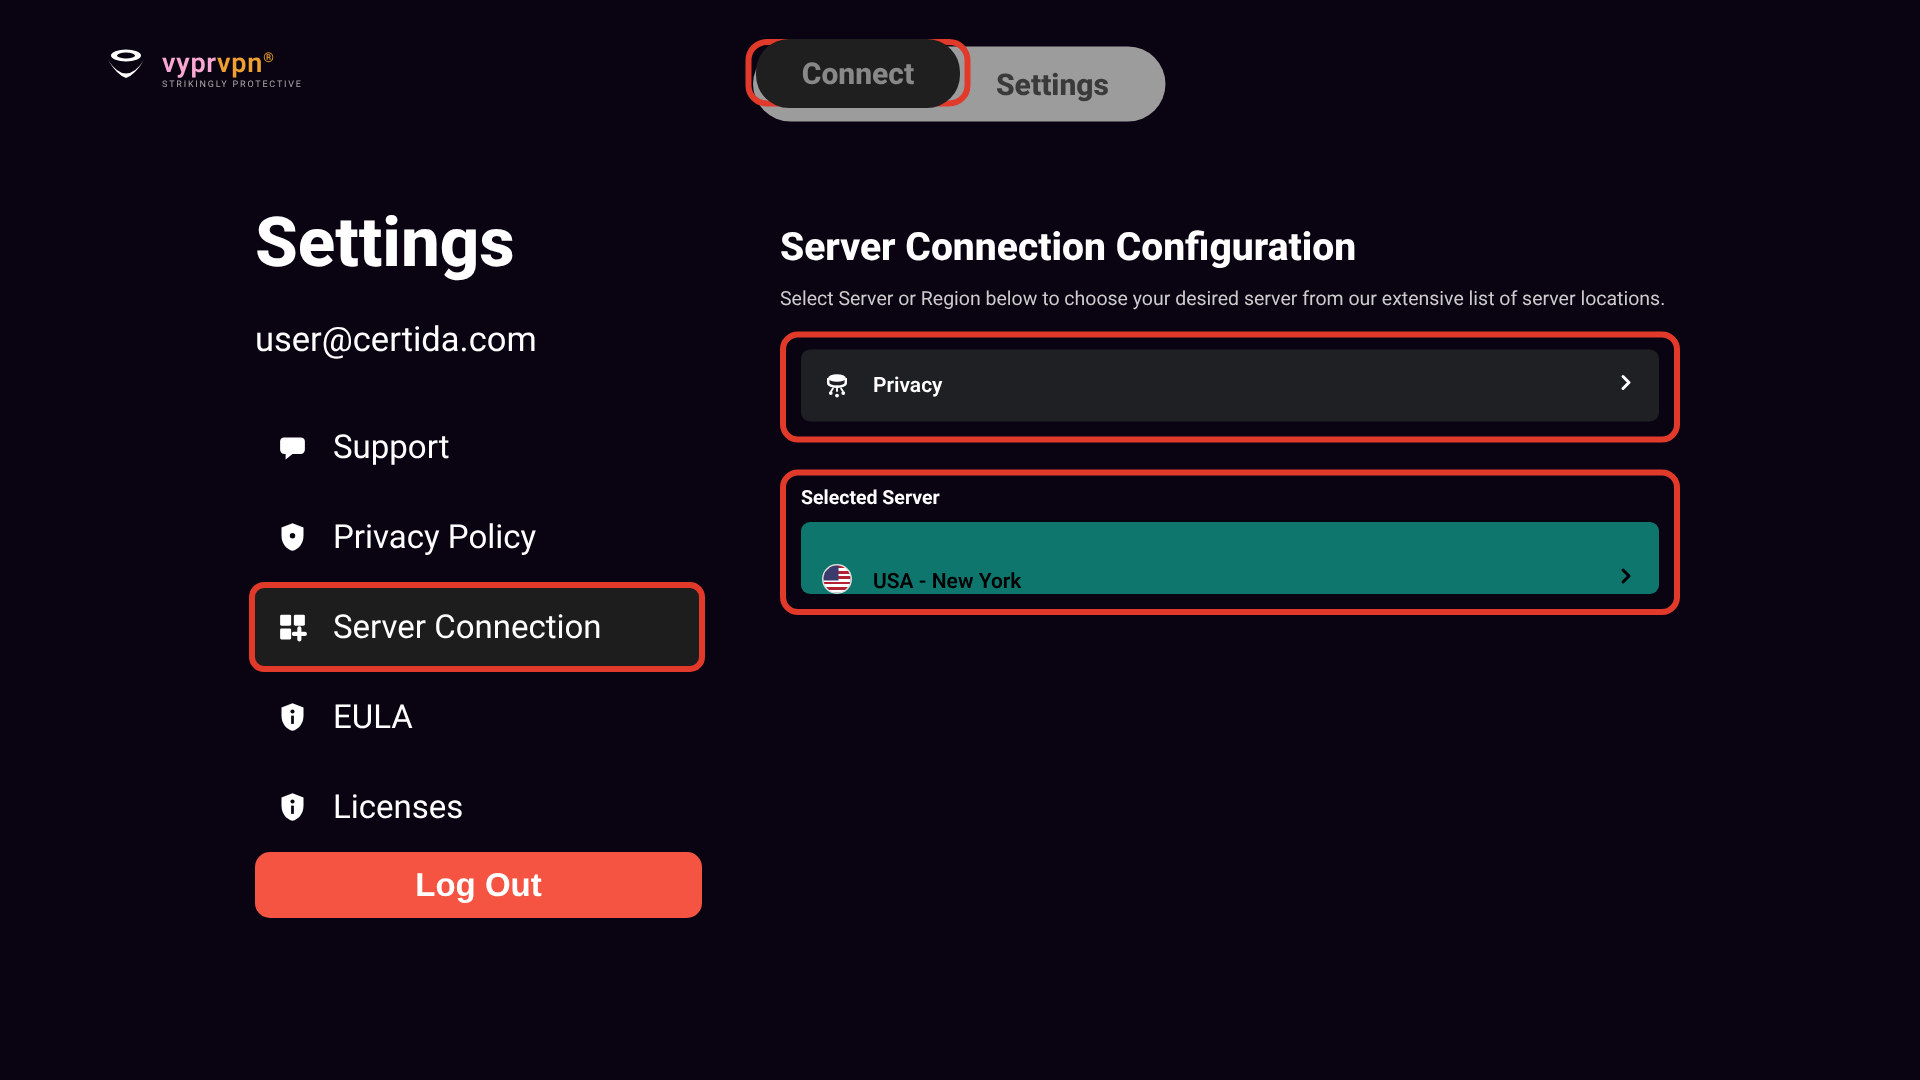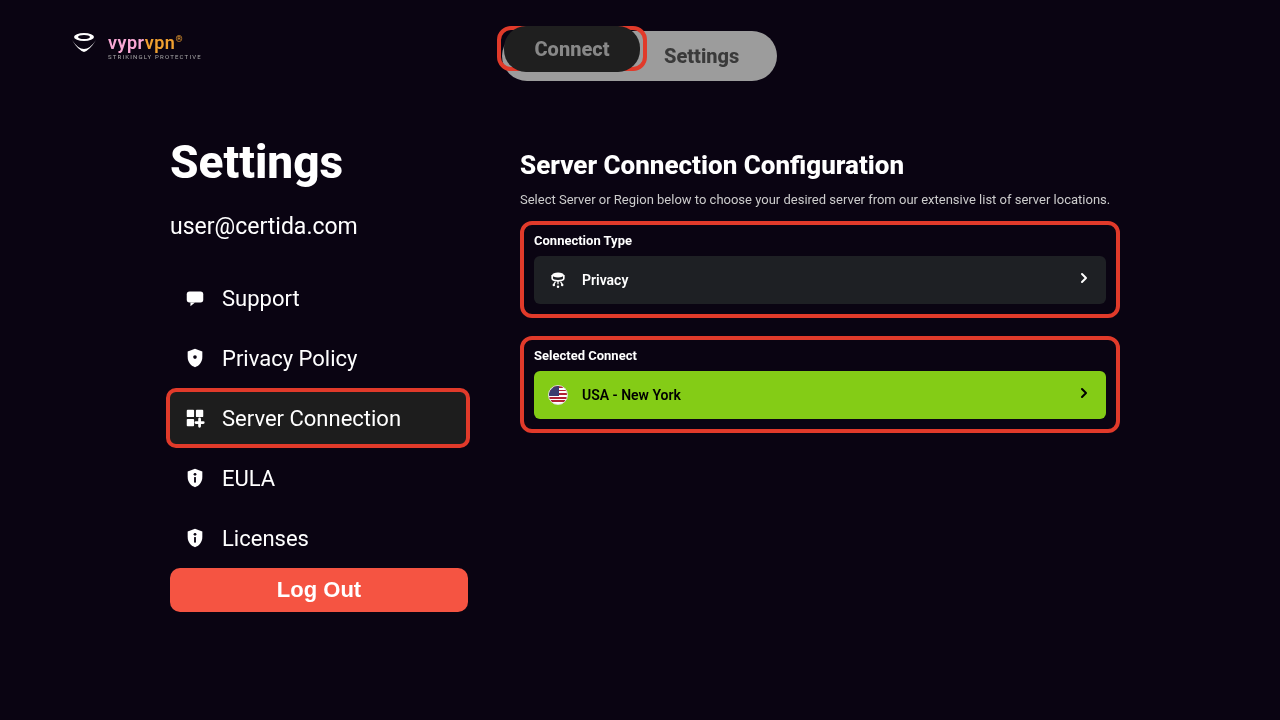--- a/index.html
+++ b/index.html
@@ -154,21 +154,21 @@
   height:48px;
   border-radius:6px;
   display:flex;
   align-items:center;
   padding:0 14px;
   gap:14px;
   cursor:pointer;
   position:relative;
 }
 .select-row.dark { background:#1e2024; color:#fff; }
-.select-row.light { background:#84cc16; color:#000; }
+.select-row.light { background:#0f766e; color:#000;align-items:flex-end; }
 .select-row .row-icon { width:20px; height:20px; display:flex; align-items:center; justify-content:center; flex-shrink:0; }
 .select-row .row-label { font-size:14px; font-weight:600; flex:1; }
 .select-row .chev { position:absolute; right:14px; }
 .flag {
   width:20px; height:20px; border-radius:50%;
   background:linear-gradient(to bottom,
     #b22234 0%, #b22234 10%, #fff 10%, #fff 20%,
     #b22234 20%, #b22234 30%, #fff 30%, #fff 40%,
     #b22234 40%, #b22234 50%, #fff 50%, #fff 60%,
     #b22234 60%, #b22234 70%, #fff 70%, #fff 80%,
@@ -276,21 +276,20 @@
 
   </div>
   <button class="logout-btn">Log Out</button>
 </div>
 
 <div class="main">
   <h2 class="main-title">Server Connection Configuration</h2>
   <p class="main-desc">Select Server or Region below to choose your desired server from our extensive list of server locations.</p>
 
   <div class="card">
-    <div class="card-label">Connection Type</div>
     <div class="select-row dark">
       <span class="row-icon">
         <svg viewBox="0 0 24 24" width="20" height="20" fill="#fff">
             <ellipse cx="12" cy="6" rx="7" ry="3"></ellipse>
             <path d="M5 6 V10 A7 3 0 0 0 19 10 V6" fill="none" stroke="#fff" stroke-width="2"></path>
             <circle cx="7" cy="18" r="1.5"></circle>
             <circle cx="12" cy="20" r="1.5"></circle>
             <circle cx="17" cy="18" r="1.5"></circle>
             <path d="M12 12 V17 M9 14 L7 17 M15 14 L17 17" stroke="#fff" stroke-width="1.5"></path>
           </svg>
@@ -298,21 +297,21 @@
       <span class="row-label">Privacy</span>
       <span class="chev">
         <svg viewBox="0 0 24 24" width="16" height="16" fill="none" stroke="#fff" stroke-width="3" stroke-linecap="round" stroke-linejoin="round">
             <polyline points="9 6 15 12 9 18"></polyline>
           </svg>
       </span>
     </div>
   </div>
 
   <div class="card">
-    <div class="card-label">Selected Connect</div>
+    <div class="card-label">Selected Server</div>
     <div class="select-row light">
       <span class="row-icon">
         <span class="flag"></span>
       </span>
       <span class="row-label">USA - New York</span>
       <span class="chev">
         <svg viewBox="0 0 24 24" width="16" height="16" fill="none" stroke="#000" stroke-width="3" stroke-linecap="round" stroke-linejoin="round">
             <polyline points="9 6 15 12 9 18"></polyline>
           </svg>
       </span>

